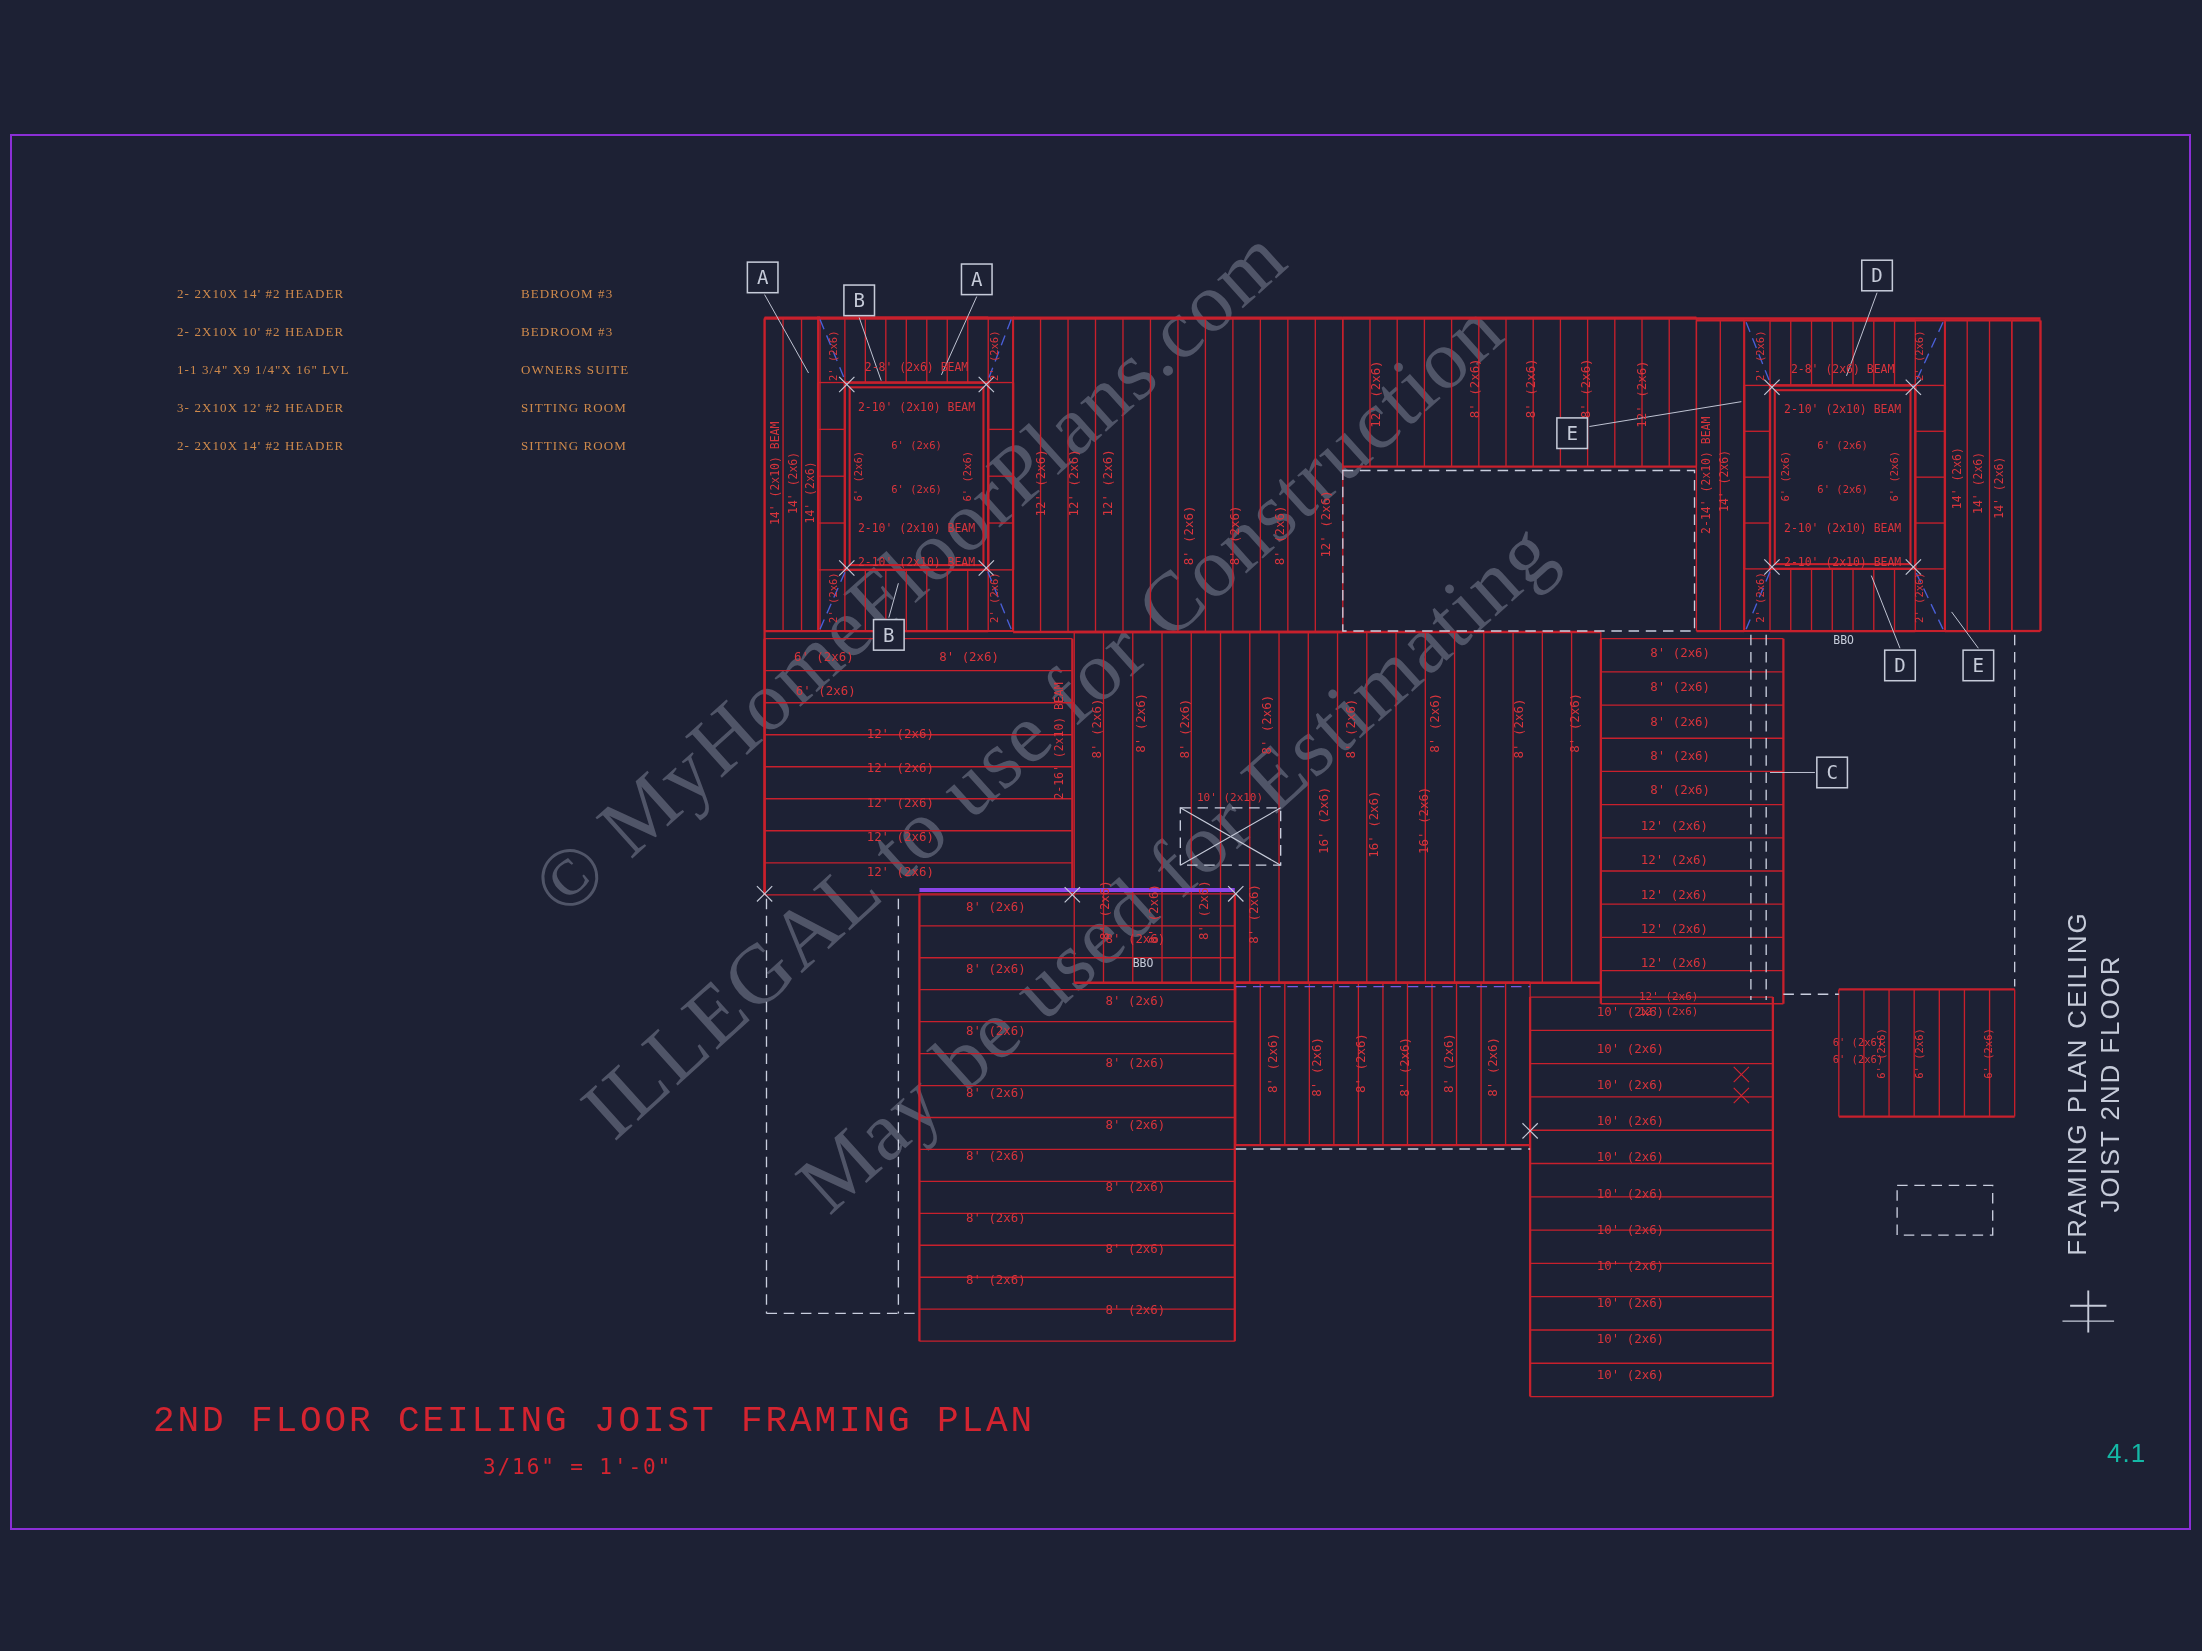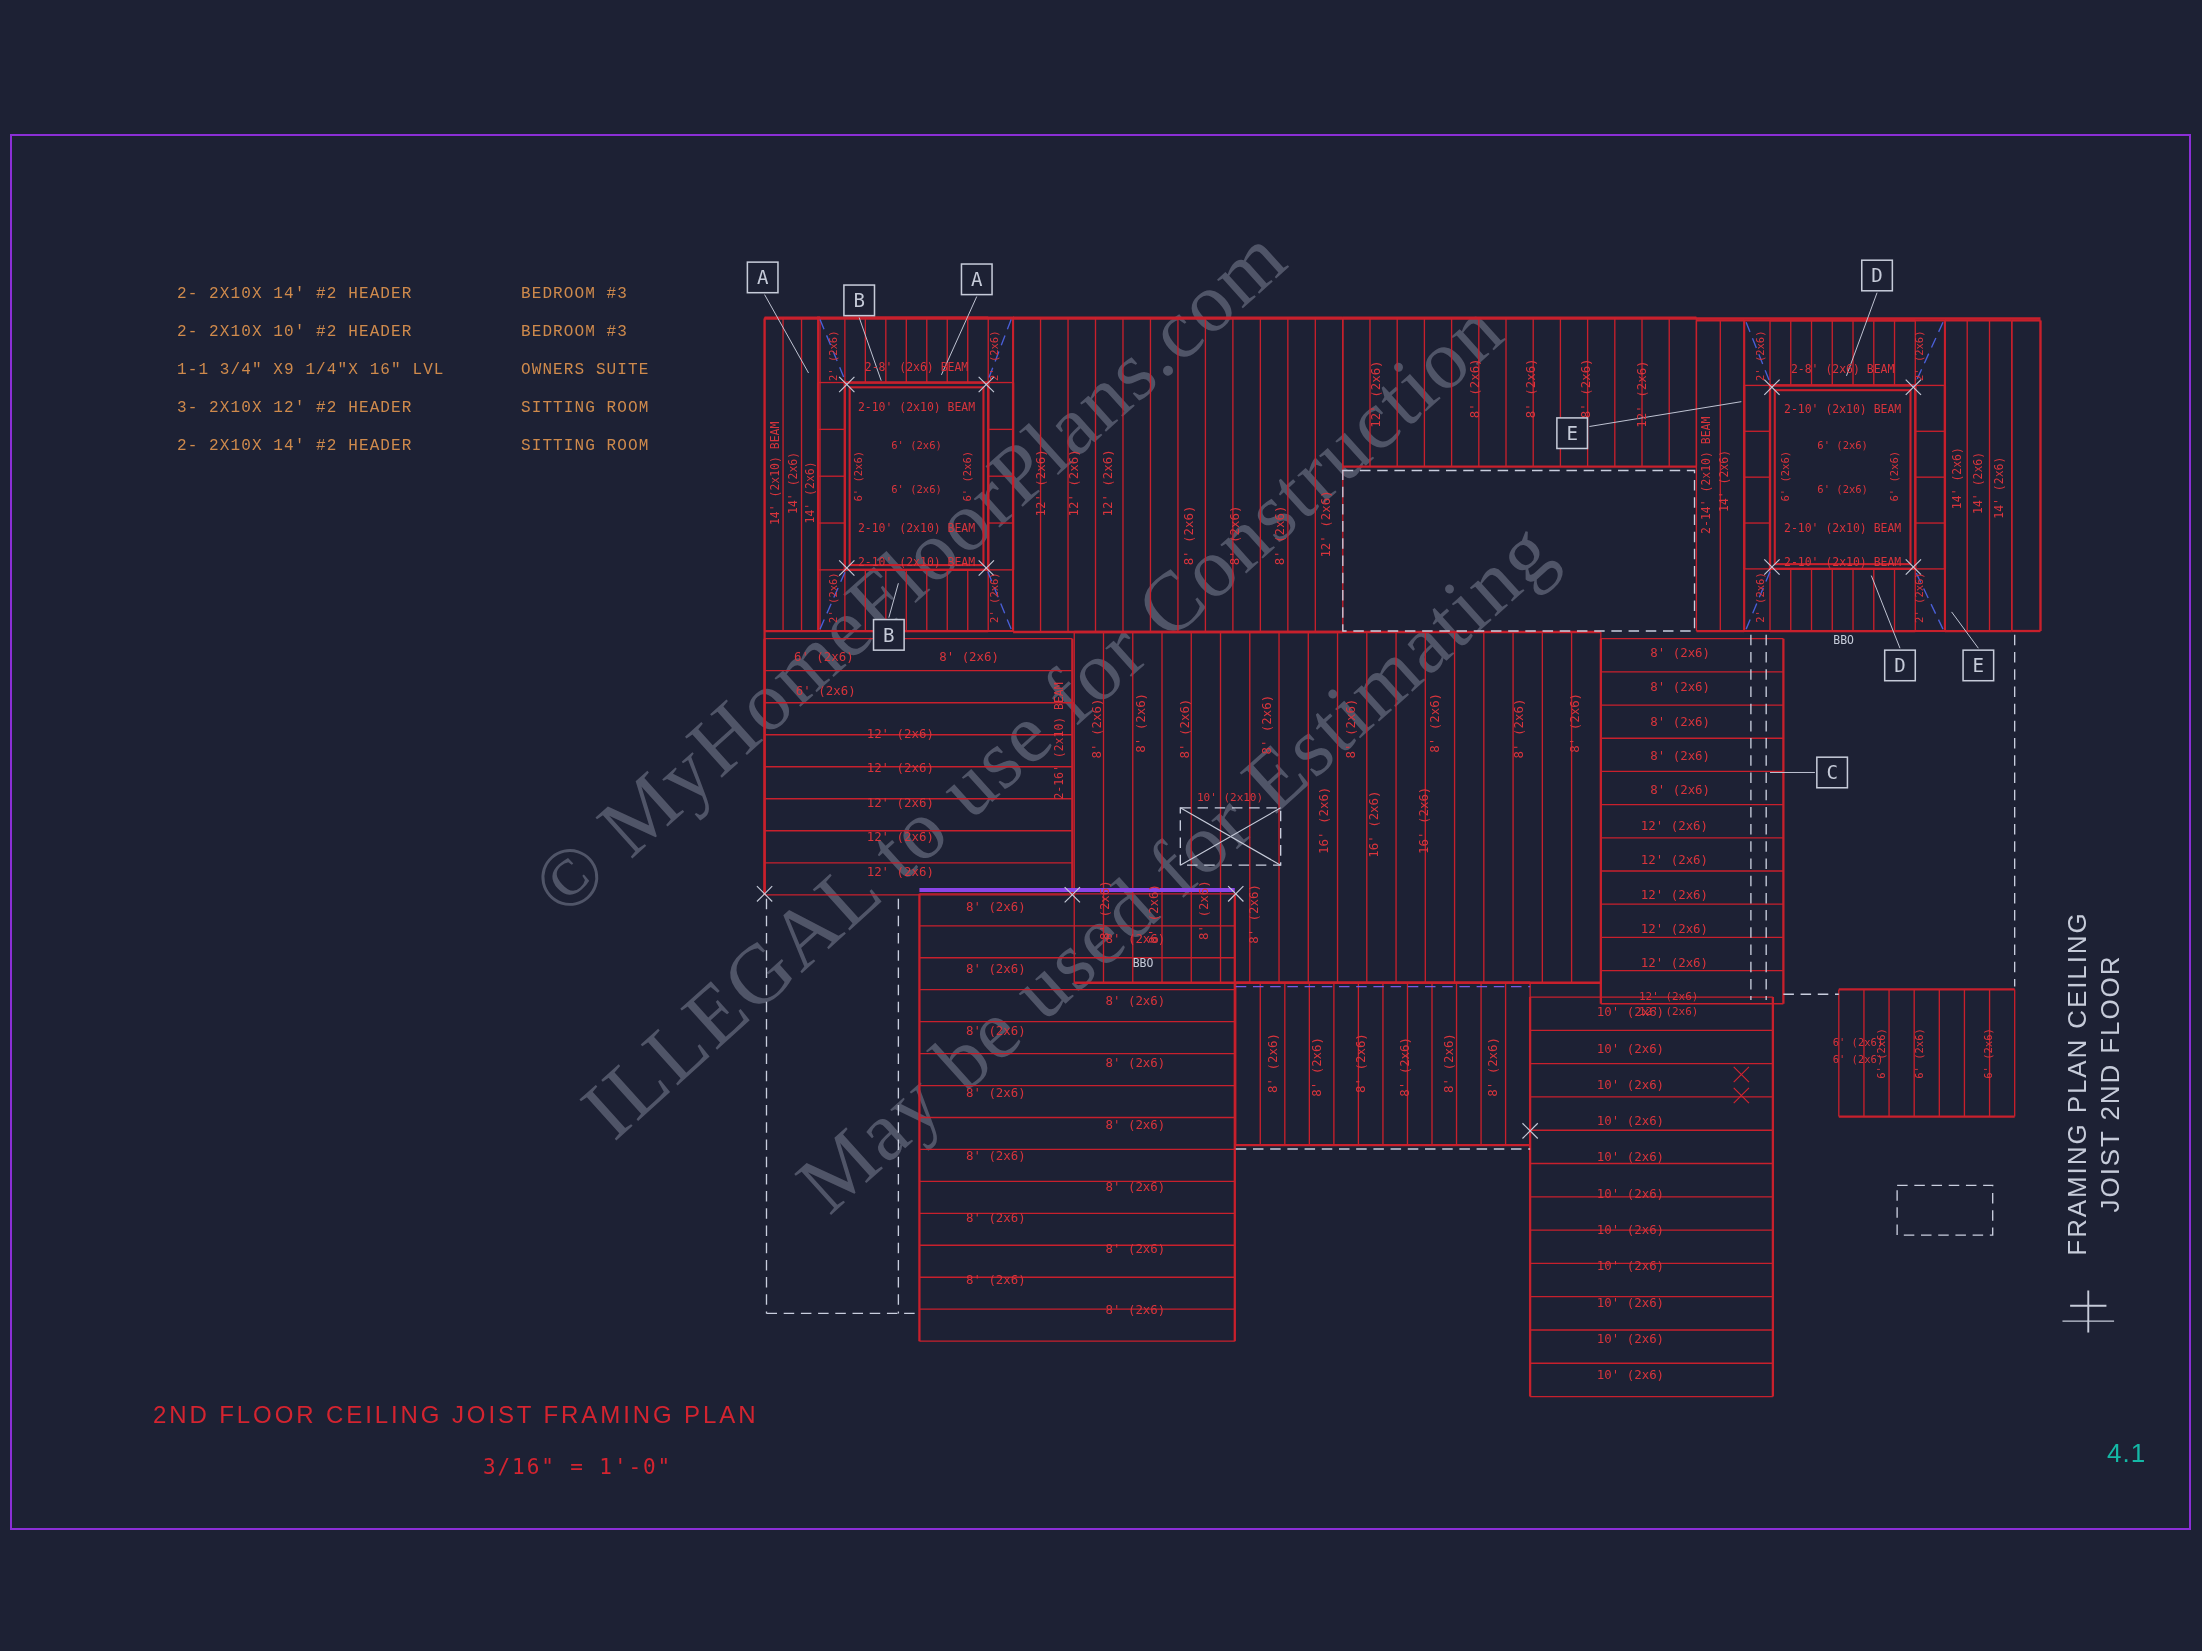--- a/index.html
+++ b/index.html
@@ -7,25 +7,25 @@
           font-family:"Liberation Sans",sans-serif;}
   .frame{position:absolute;left:9.6px;top:134px;width:2181px;height:1396px;
          border:2.9px solid #8b2fd6;box-sizing:border-box;z-index:4;pointer-events:none;}
   #plan{position:absolute;left:0;top:0;width:2202px;height:1652px;z-index:2;}
   #plan text{font-family:"DejaVu Sans Mono",monospace;}
   .watermark{position:absolute;left:163px;top:363px;width:1759px;z-index:1;
              transform:rotate(-42deg);transform-origin:center;text-align:center;
              color:rgba(152,158,177,0.42);font-family:"Liberation Serif",serif;}
   .watermark div{font-size:84px;line-height:1;margin:115px 0;white-space:nowrap;letter-spacing:1.9px;}
   .schedule{position:absolute;left:177px;top:275px;z-index:3;color:#cf8a4c;
-            font-family:Liberation Mono, monospace;font-size:16px;letter-spacing:1.1px;}
+            font-family:Liberation Serif, serif;font-size:13px;letter-spacing:1.1px;}
   .schedule .row{display:flex;height:38px;align-items:center;}
   .schedule .spec{width:344px;}
   .title{position:absolute;left:153px;top:1401px;z-index:3;color:#d42430;
-         font-family:Liberation Sans, sans-serif;font-size:24px;letter-spacing:2.9px;}
+         font-family:Liberation Mono, monospace;font-size:36px;letter-spacing:2.9px;}
   .scale{position:absolute;left:483px;top:1455px;z-index:3;color:#d42430;
          font-family:"DejaVu Sans Mono",monospace;font-size:21px;letter-spacing:1.9px;}
   .side-label{position:absolute;left:1912px;top:1051px;width:363px;z-index:3;
               transform:rotate(-90deg);transform-origin:center;text-align:center;
               color:#c6cbd9;font-size:26px;line-height:32.5px;letter-spacing:1.9px;}
   .pageno{position:absolute;left:2107px;top:1438px;z-index:3;color:#14b8a6;
           font-size:26px;letter-spacing:1px;}
 </style>
 </head>
 <body>

